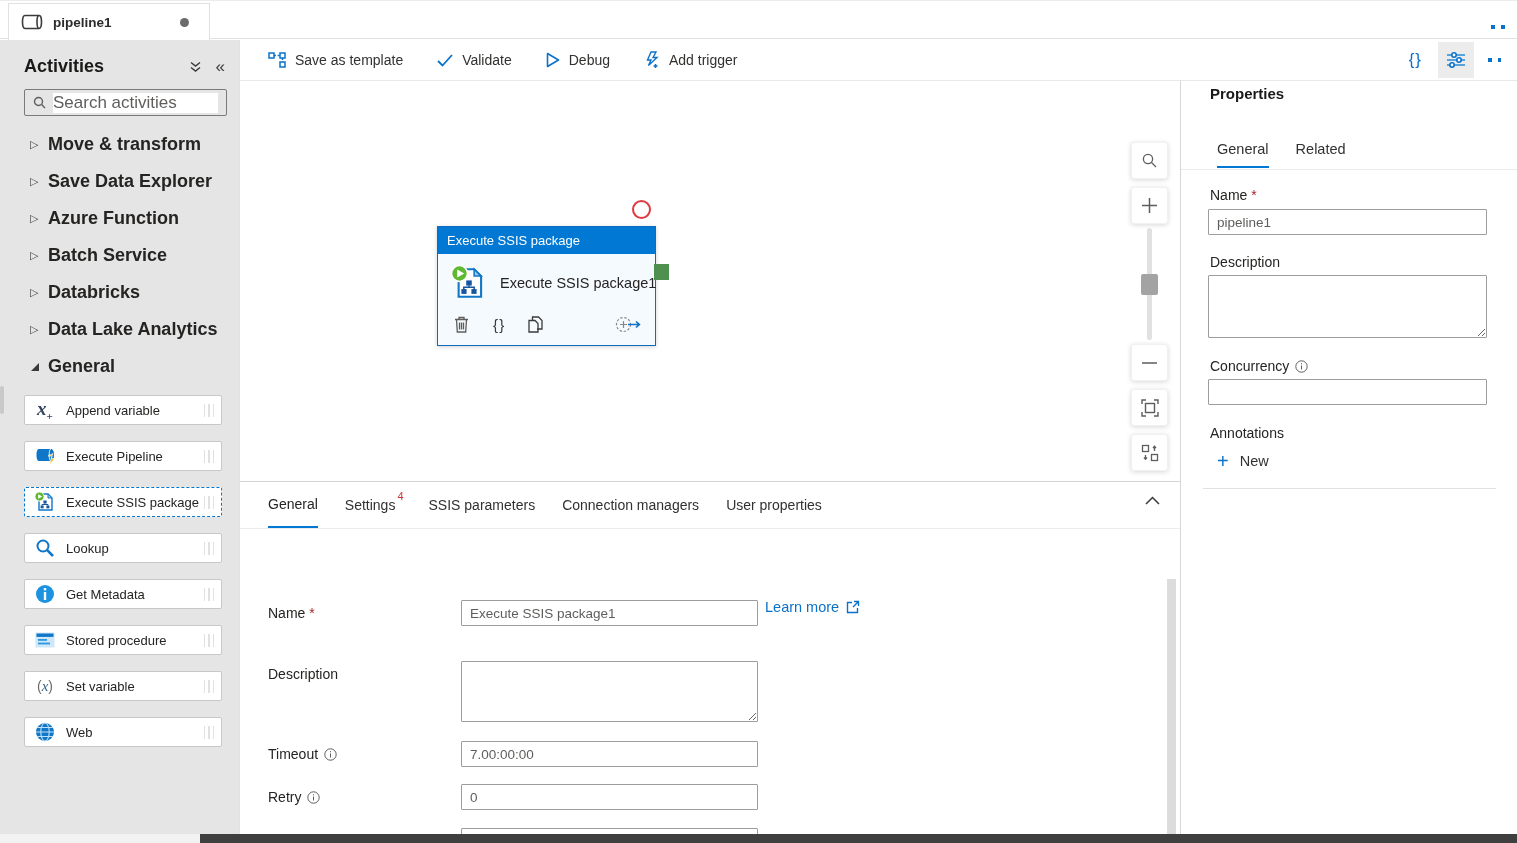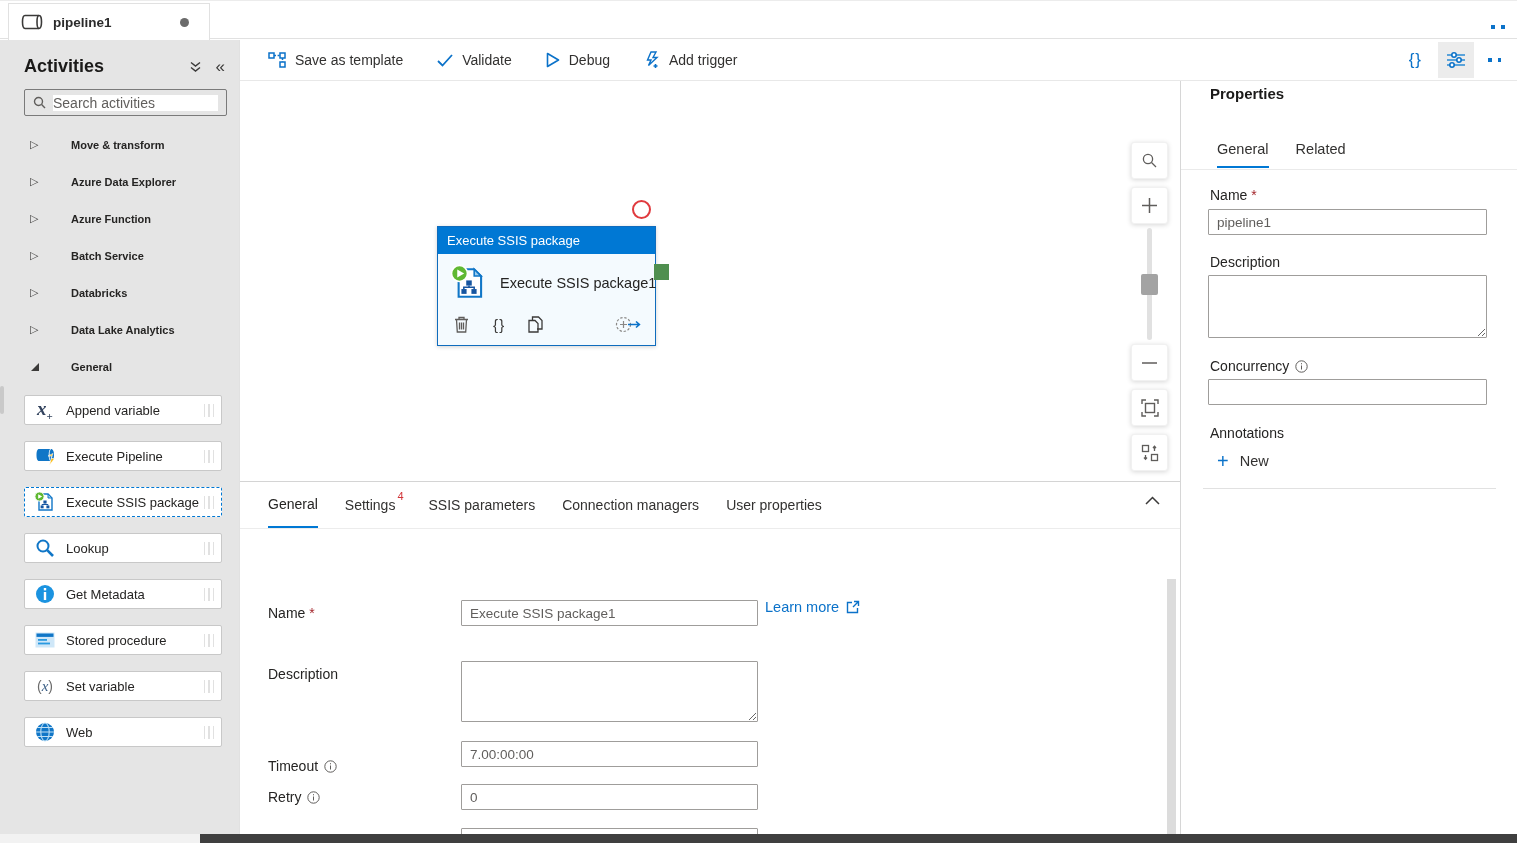--- a/index.html
+++ b/index.html
@@ -17,24 +17,24 @@
   .tabbar-dots i { width:4px; height:4px; background:#0b72c9; display:block; }
 
   
   .sidebar { position:absolute; left:0; top:39px; width:240px; height:794px; background:#e5e5e5; border-right:1px solid #e1e1e1; overflow:hidden; }
   .sb-scrollnub { position:absolute; left:0; top:346px; width:4px; height:28px; background:#c9c9c9; border-radius:2px; }
   .sb-head { display:flex; align-items:center; padding:16px 14px 10px 24px; }
   .sb-title { font-size:18px; font-weight:700; color:#1b1a19; }
   .sb-head-icons { margin-left:auto; display:flex; align-items:center; gap:14px; color:#3b3a39; }
   .sb-search { margin:2px 12px 10px 24px; width:203px; height:27px; border:1px solid #7a7a7a; border-radius:2px;
     display:flex; align-items:center; padding:0 8px; }
-  .sb-search input { border:none; outline:none; width:100%; font-size:14px; color:#323130; margin-left:7px; font-family:inherit; }
+  .sb-search input { border:none; outline:none; width:100%; font-size:17px; color:#323130; margin-left:7px; font-family:inherit; }
   .sb-search input::placeholder { color:#605e5c; }
   .cat { display:flex; align-items:center; height:37px; padding-left:30px; cursor:pointer; }
-  .cat-label { font-size:11px; font-weight:600; color:#252423; margin-left:31px; }
+  .cat-label { font-size:18px; font-weight:600; color:#252423; margin-left:8px; }
   .cat .tri { color:#3b3a39; font-size:11px; width:10px; }
   .tiles { padding:10px 0 0 24px; }
   .tile { width:198px; height:30px; border:1px solid #c8c8c8; border-radius:2px; background:#fff;
     display:flex; align-items:center; padding:0 6px 0 8px; margin-bottom:16px; position:relative; }
   .tile.selected { border:1px dashed #0078d4; }
   .tile-label { font-size:13px; color:#252423; margin-left:9px; white-space:nowrap; }
   .grip { position:absolute; right:7px; top:8px; display:flex; gap:3px; }
   .grip i { width:1.5px; height:13px; background:#e1e1e1; display:block; }
   .tico { width:24px; height:24px; display:flex; align-items:center; justify-content:center; flex:0 0 24px; }
   .xvar { font-family:"Liberation Serif","DejaVu Serif",serif; font-style:italic; font-size:19px; color:#33435e; font-weight:700; }
@@ -158,21 +158,21 @@
       </span>
       <input placeholder="Search activities" style="">
     </div>
 
     <div class="cat">
       <span class="tri">▷</span>
       <span class="cat-label">Move &amp; transform</span>
     </div>
     <div class="cat">
       <span class="tri">▷</span>
-      <span class="cat-label">Azure Data Explorer</span>
+      <span class="cat-label">Save Data Explorer</span>
     </div>
     <div class="cat">
       <span class="tri">▷</span>
       <span class="cat-label">Azure Function</span>
     </div>
     <div class="cat">
       <span class="tri">▷</span>
       <span class="cat-label">Batch Service</span>
     </div>
     <div class="cat">
@@ -483,21 +483,21 @@
         <span>Learn more</span>
         <span>
           <svg width="14" height="14" viewBox="0 0 14 14" fill="none" stroke="#0b72c9" stroke-width="1.4">
             <path d="M6 2.5 H1.5 v10 h10 V8"></path>
               <path d="M8 1.5 h4.5 V6 M12.5 1.5 L7 7"></path>
           </svg>
         </span>
       </a>
       <span class="frow-label" style="top:137px;">Description</span>
       <textarea class="ftext" style="top: 132px;"></textarea>
-      <span class="frow-label" style="top:217px;margin-top:12px;"><span>Timeout</span><span class="info"><svg width="13" height="13" viewBox="0 0 13 13" fill="none" stroke="#5f5d5b" stroke-width="1">
+      <span class="frow-label" style="top:217px;"><span>Timeout</span><span class="info"><svg width="13" height="13" viewBox="0 0 13 13" fill="none" stroke="#5f5d5b" stroke-width="1">
               <circle cx="6.5" cy="6.5" r="5.7"></circle>
               <path d="M6.5 5.5 v4 M6.5 3.2 v1.1"></path>
             </svg></span></span>
       <input class="finput" style="top: 212px;" value="7.00:00:00">
       <span class="frow-label" style="top:260px;"><span>Retry</span><span class="info"><svg width="13" height="13" viewBox="0 0 13 13" fill="none" stroke="#5f5d5b" stroke-width="1">
               <circle cx="6.5" cy="6.5" r="5.7"></circle>
               <path d="M6.5 5.5 v4 M6.5 3.2 v1.1"></path>
             </svg></span></span>
       <input class="finput" style="top: 255px;" value="0">
       <span class="frow-label" style="top:304px;"><span>Retry interval</span></span>

